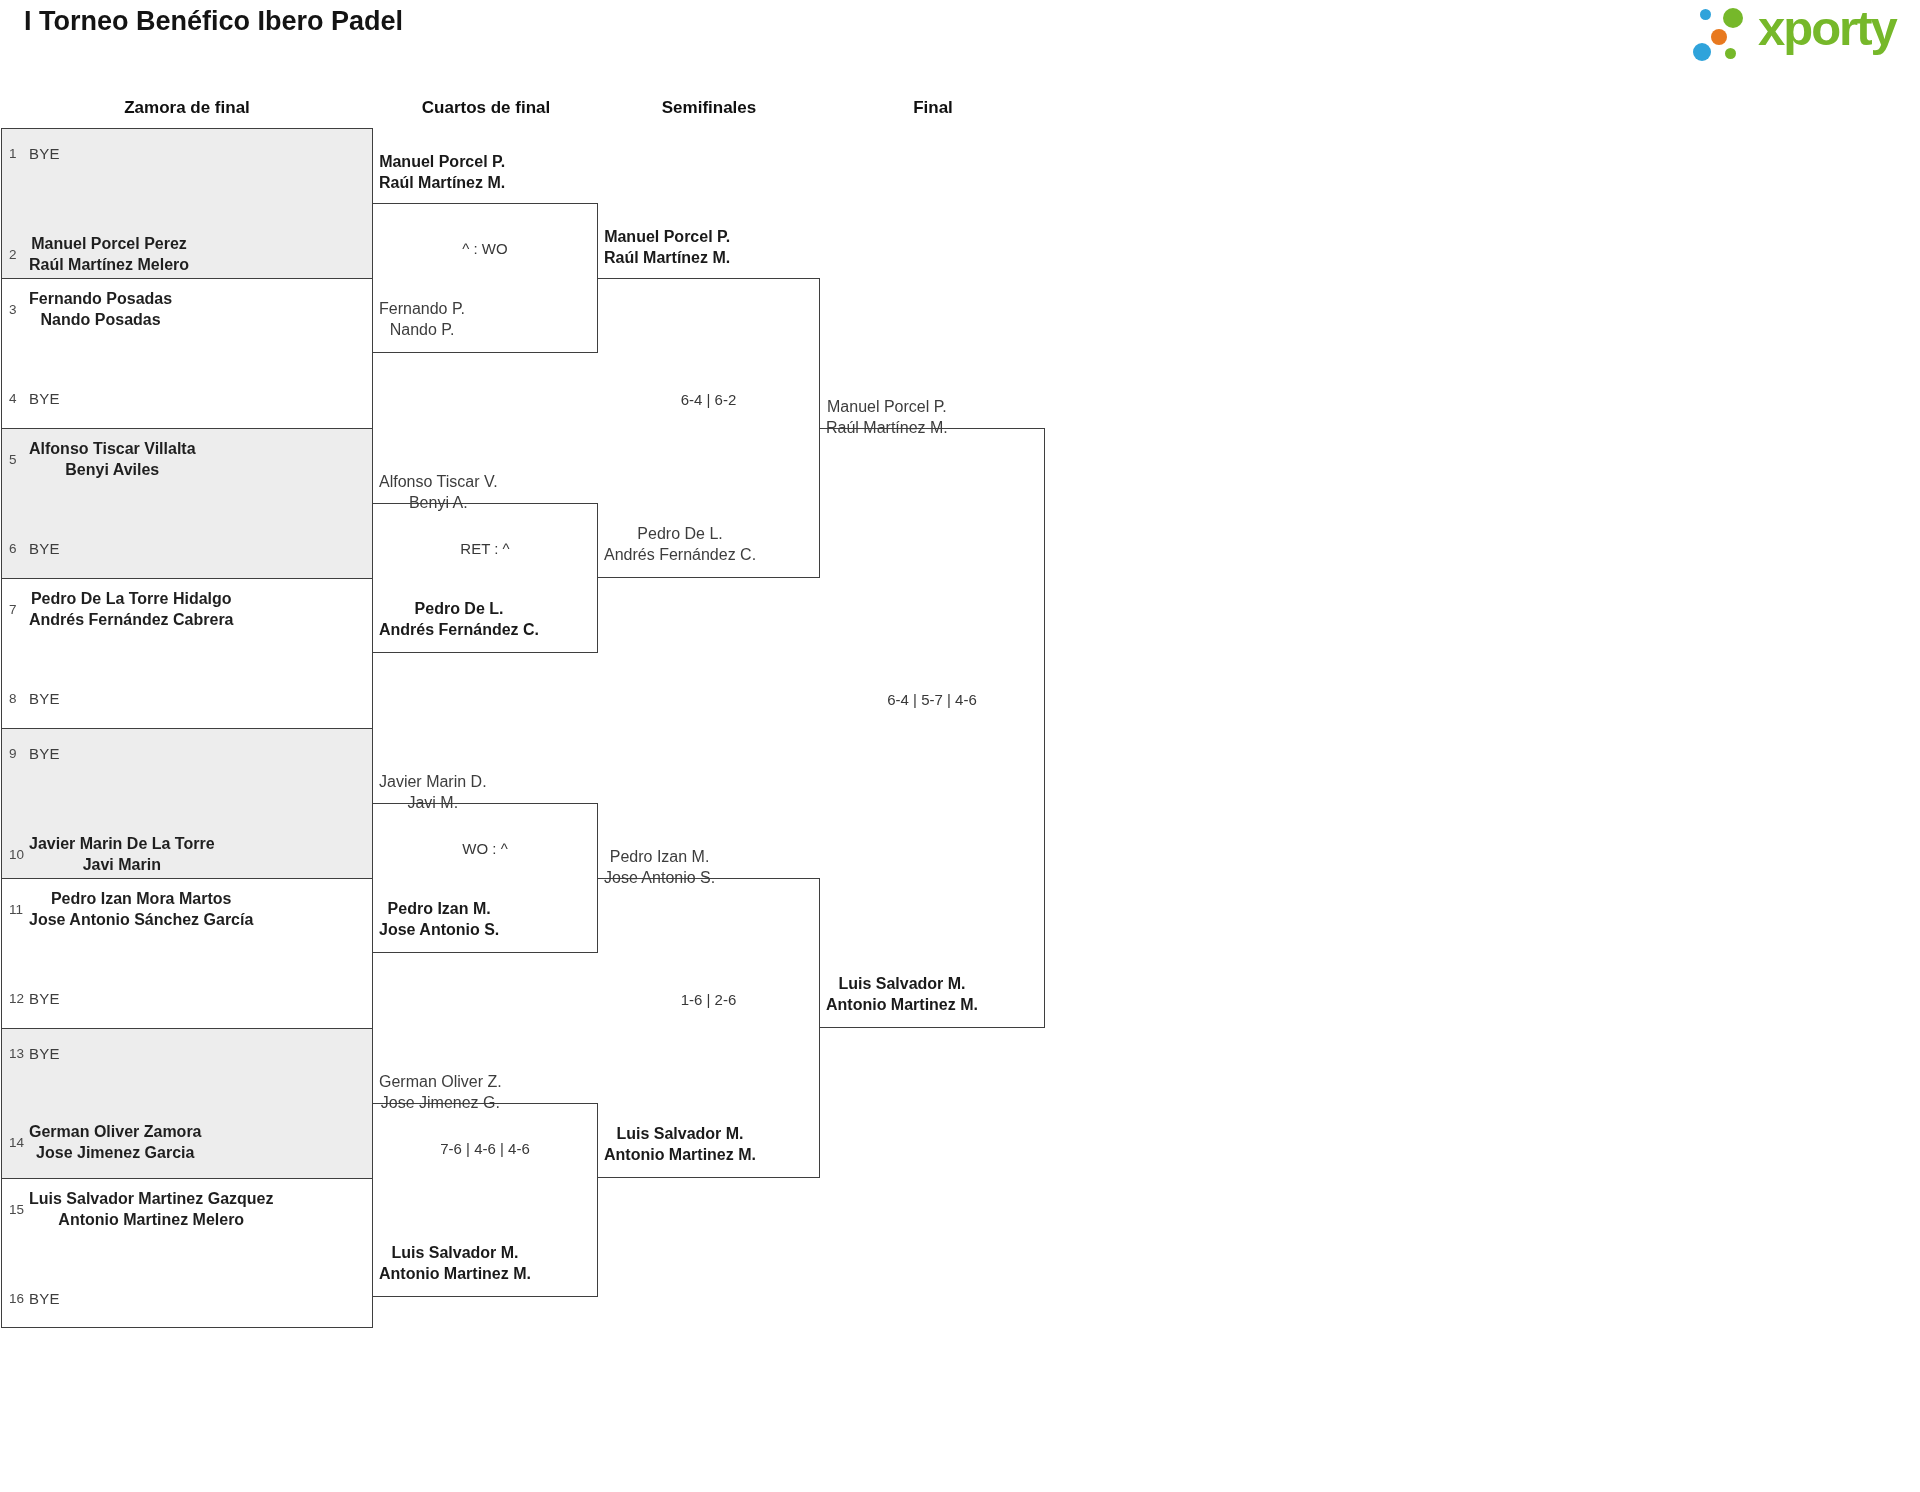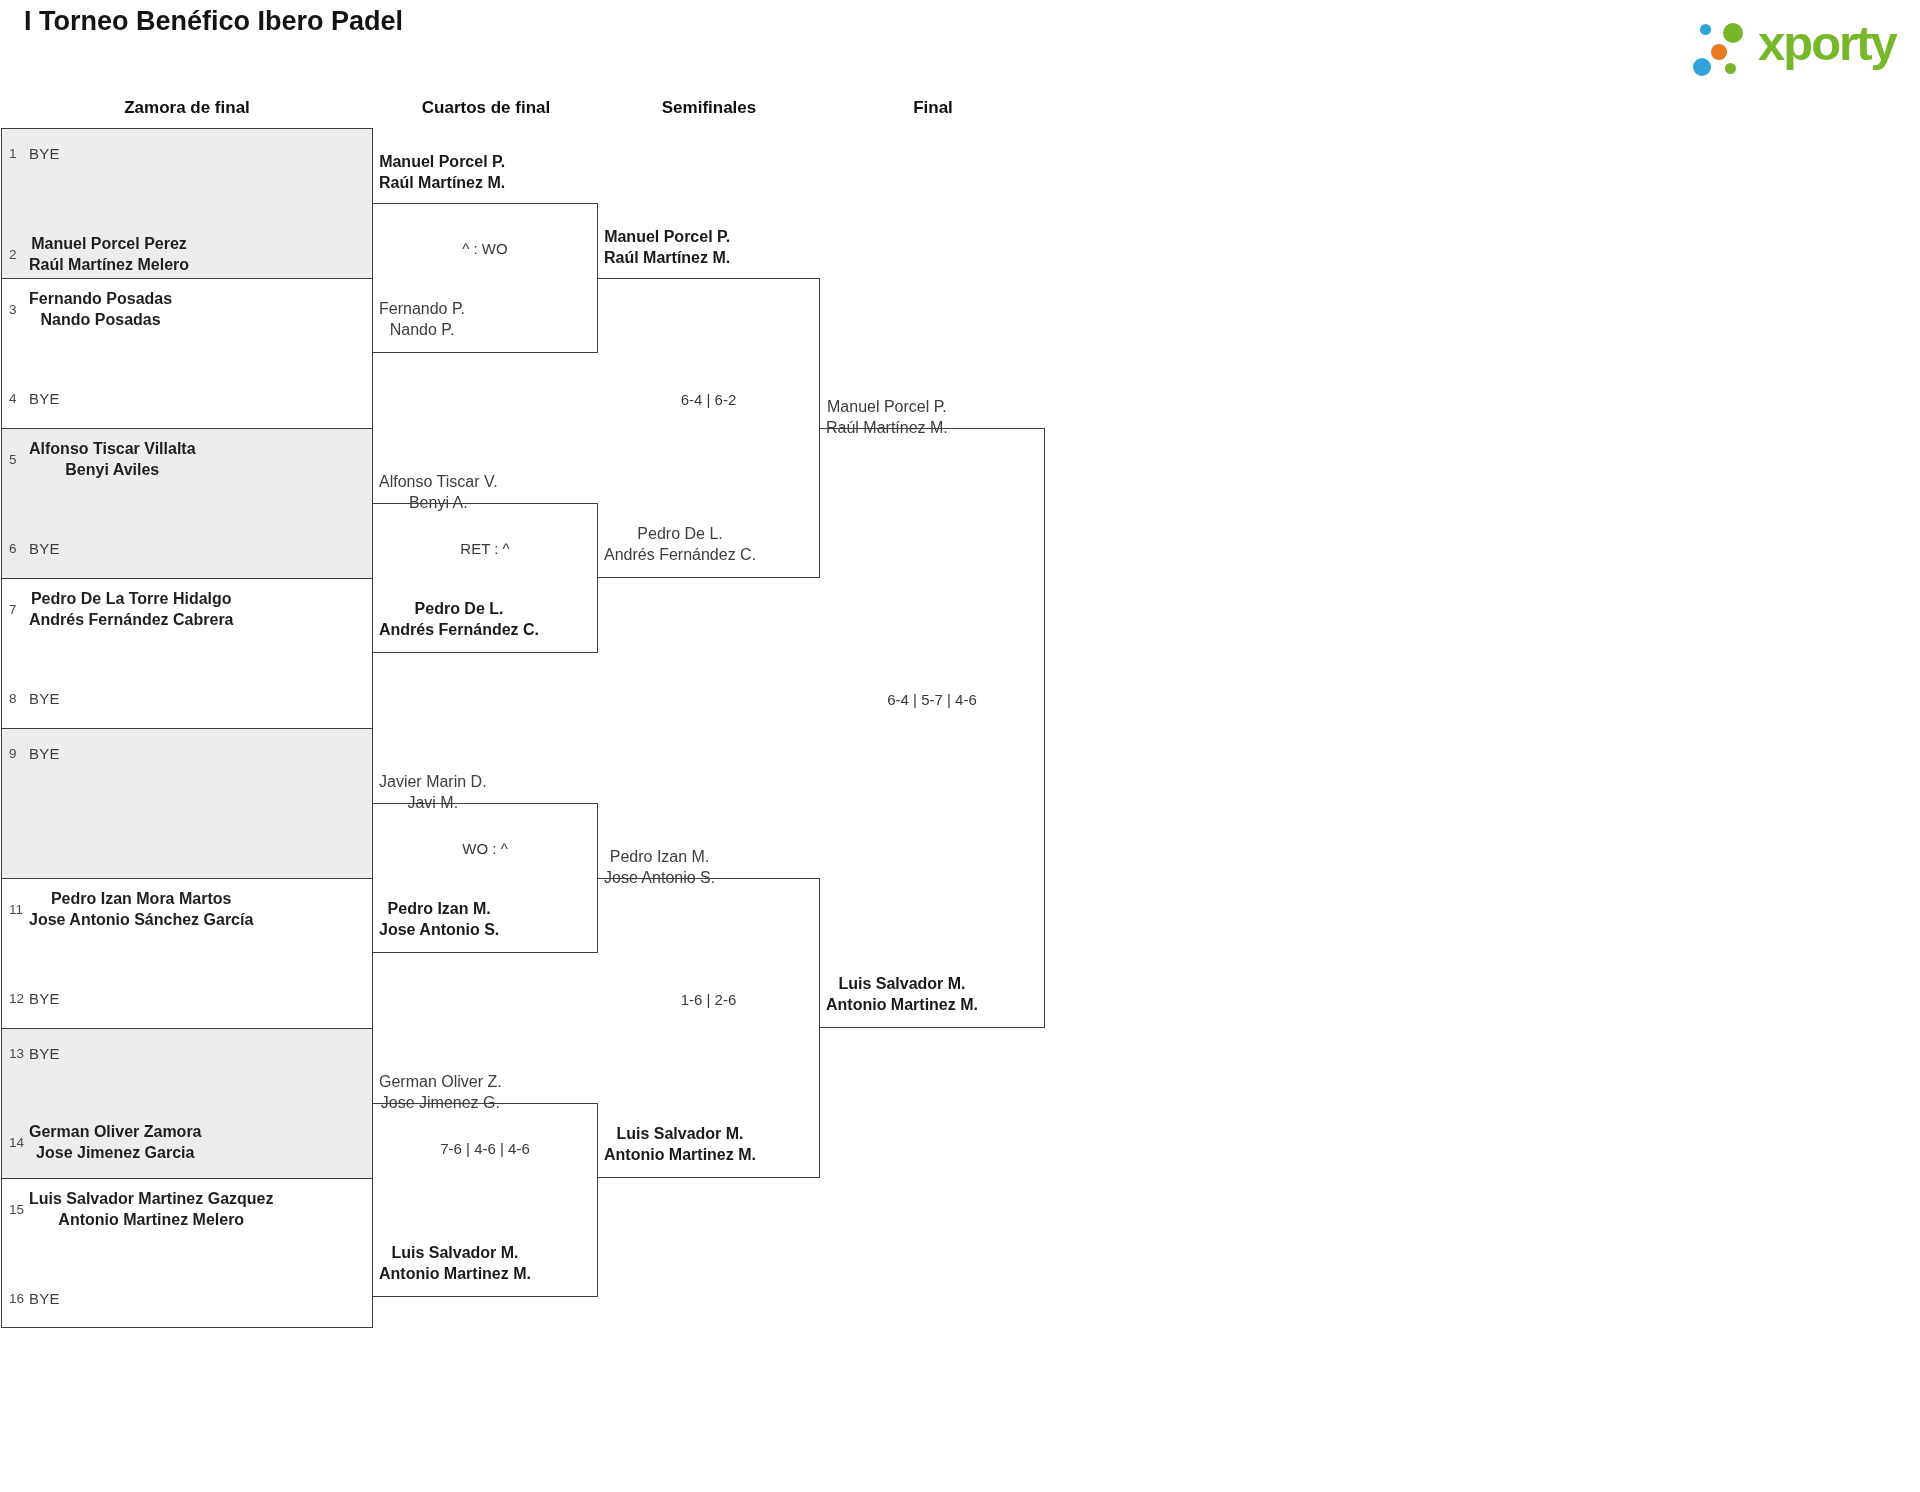--- a/index.html
+++ b/index.html
@@ -28,21 +28,21 @@
   
   .mbox{position:absolute; box-sizing:border-box; border:solid var(--line); border-width:1px 1px 1px 0;}
   .pair-label{position:absolute; left:6px; font-size:16px; line-height:21px; white-space:nowrap;}
   .pair-label.top{top:-53px;}
   .pair-label.bottom{bottom:12px;}
   .pair-label.w{font-weight:700; color:#1a1a1a;}
   .pair-label.l{font-weight:400; color:var(--text-mid);margin-top:20px;}
   .score{position:absolute; left:0; right:0; text-align:center; font-size:15px; color:#383838; white-space:nowrap;}
 
   
-  .logo{position:absolute; left:1690px; top:16px; width:225px; height:72px; cursor:pointer;}
+  .logo{position:absolute; left:1690px; top:1px; width:225px; height:72px; cursor:pointer;}
   .dot{position:absolute; border-radius:50%;}
   .logo-word{position:absolute; left:68px; top:-1px; font-size:49px; font-weight:800;
              letter-spacing:-2px; color:var(--brand-green); font-family:"Liberation Sans","DejaVu Sans",sans-serif;}
 </style>
 </head>
 <body>
 
 <div class="title">
   <div>I Torneo Benéfico Ibero Padel</div>
 </div>
@@ -115,20 +115,27 @@
     <span class="num">8</span>
     <span class="byetext">BYE</span>
   </div>
 </div>
 
 <div class="of-box gray" style="top:728px">
   <div class="slot bye" style="top:16px">
     <span class="num">9</span>
     <span class="byetext">BYE</span>
   </div>
+  <div class="slot" style="top:104px">
+    <span class="num">10</span>
+    <span class="names">
+      <span class="nline">Javier Marin De La Torre</span>
+      <span class="nline">Javi Marin</span>
+    </span>
+  </div>
 </div>
 
 <div class="of-box" style="top:878px">
   <div class="slot" style="top:9px">
     <span class="num">11</span>
     <span class="names">
       <span class="nline">Pedro Izan Mora Martos</span>
       <span class="nline">Jose Antonio Sánchez García</span>
     </span>
   </div>

